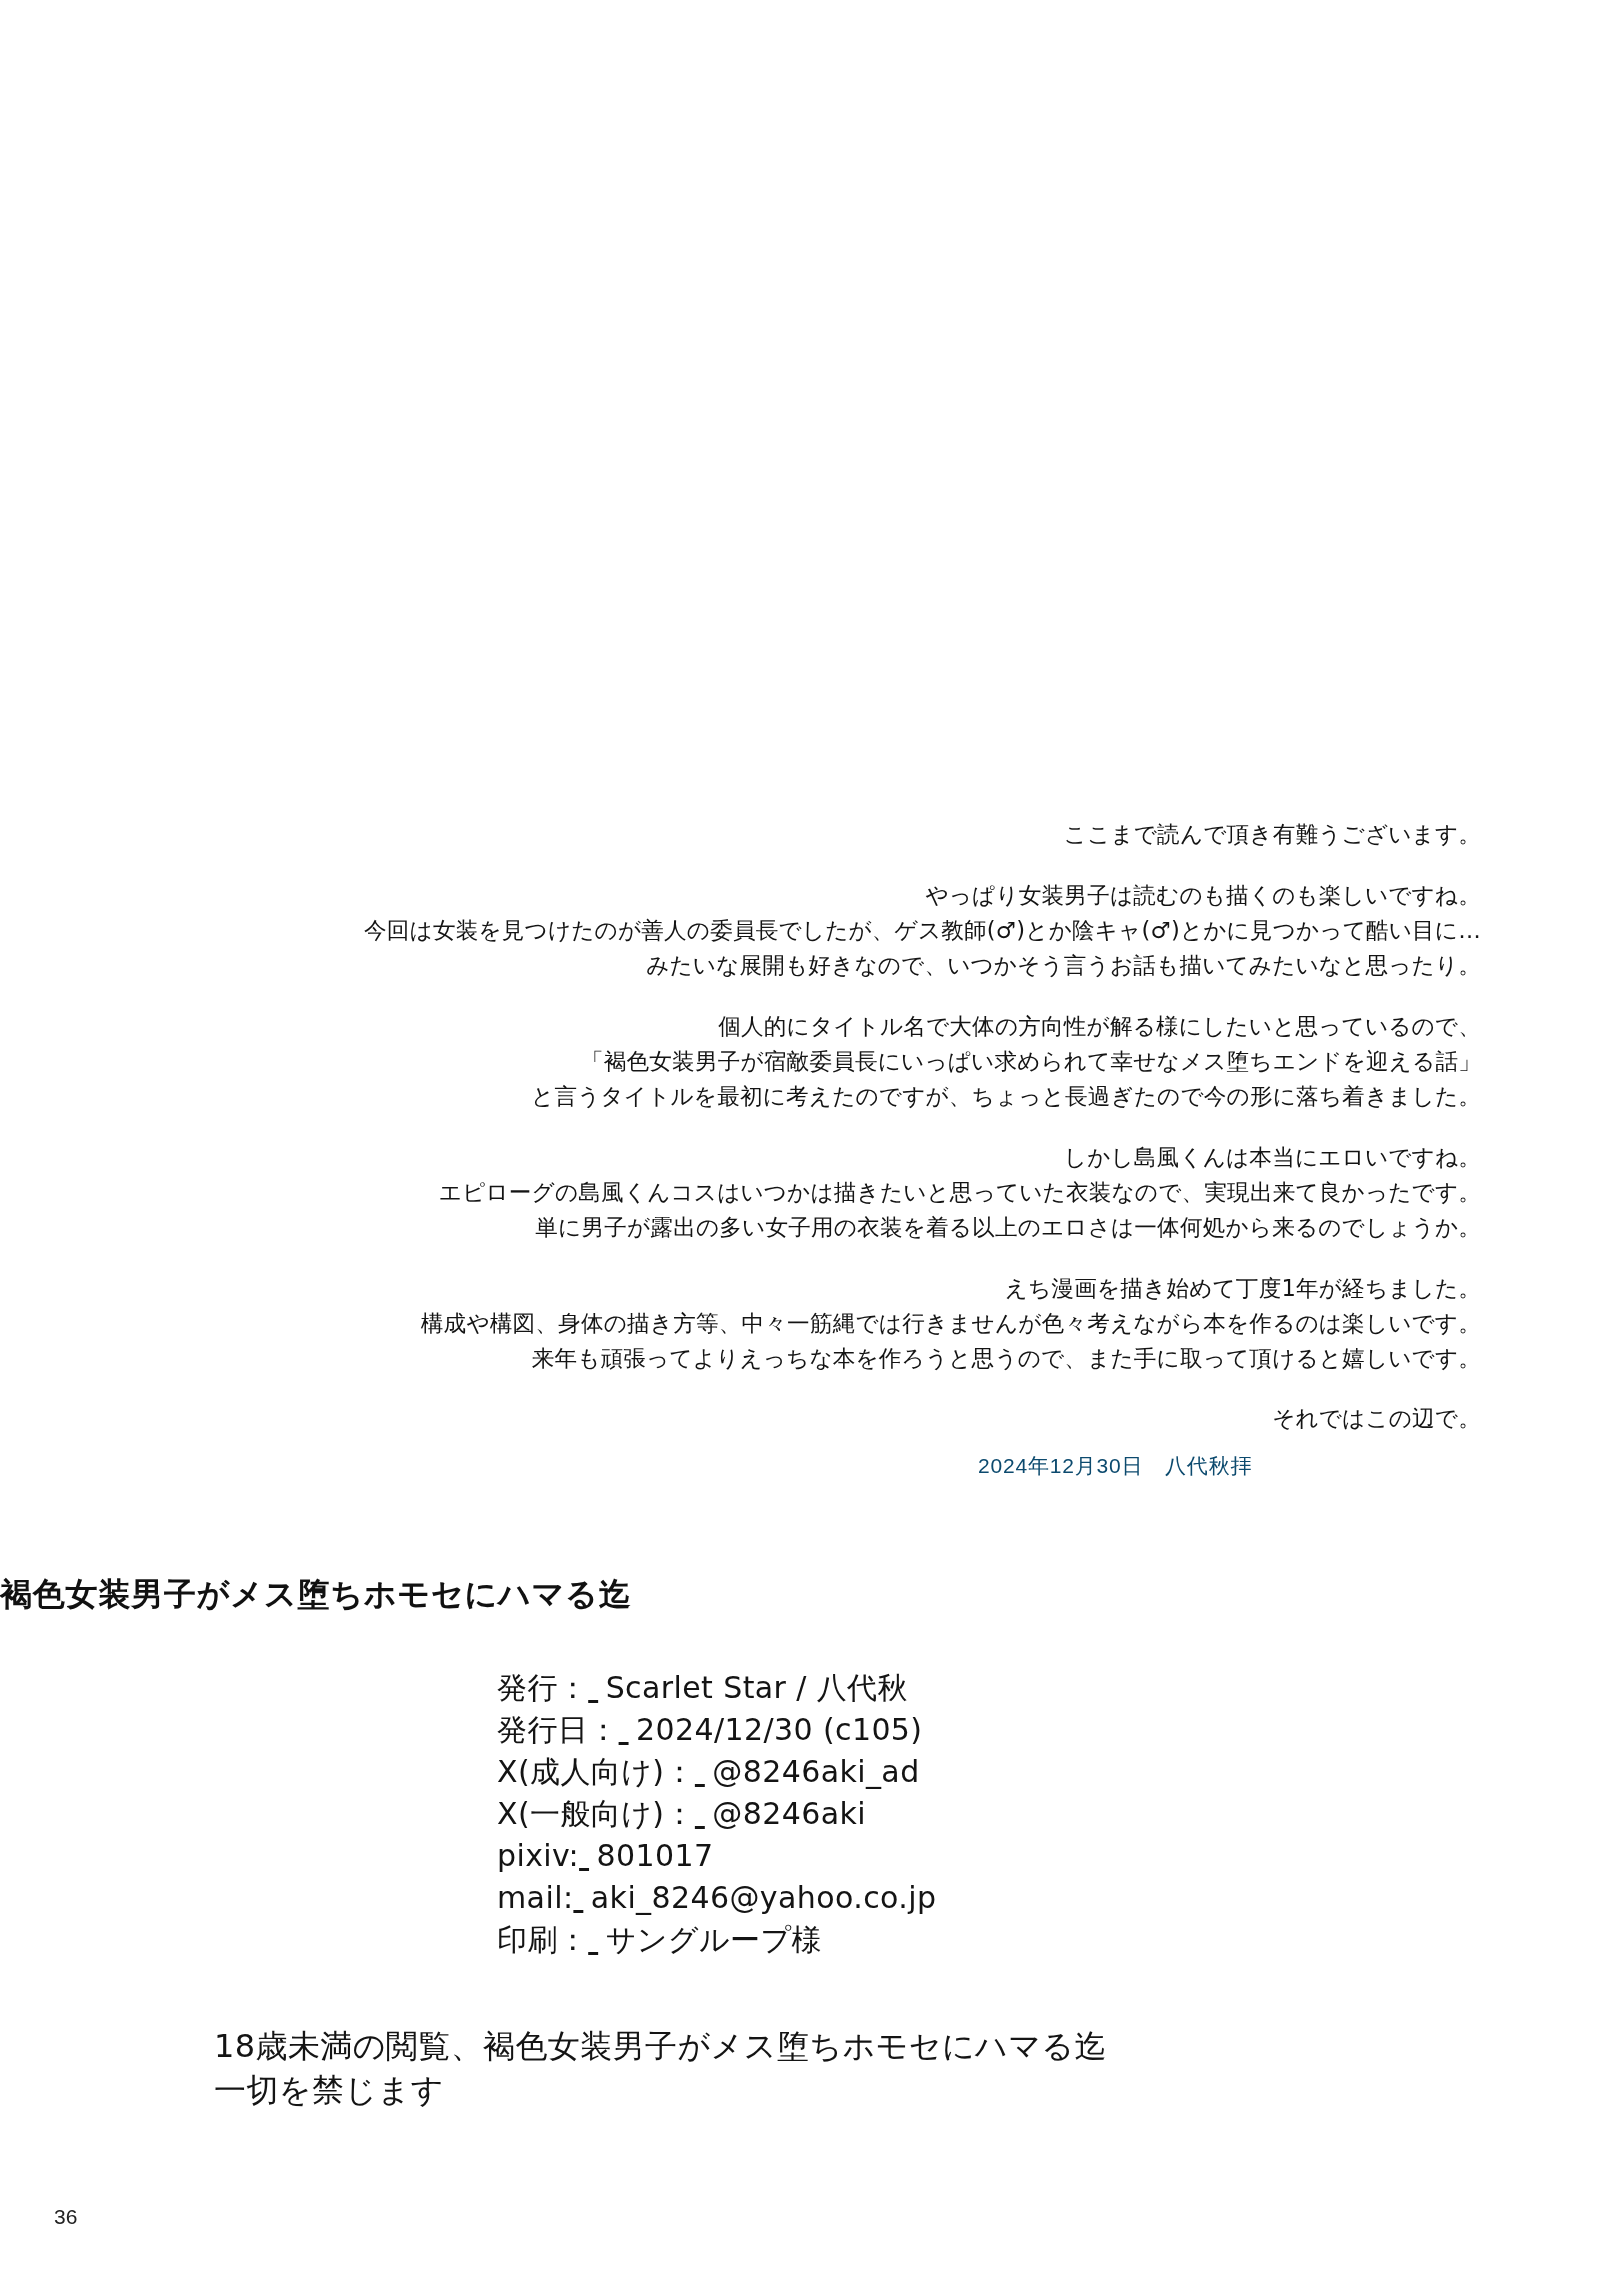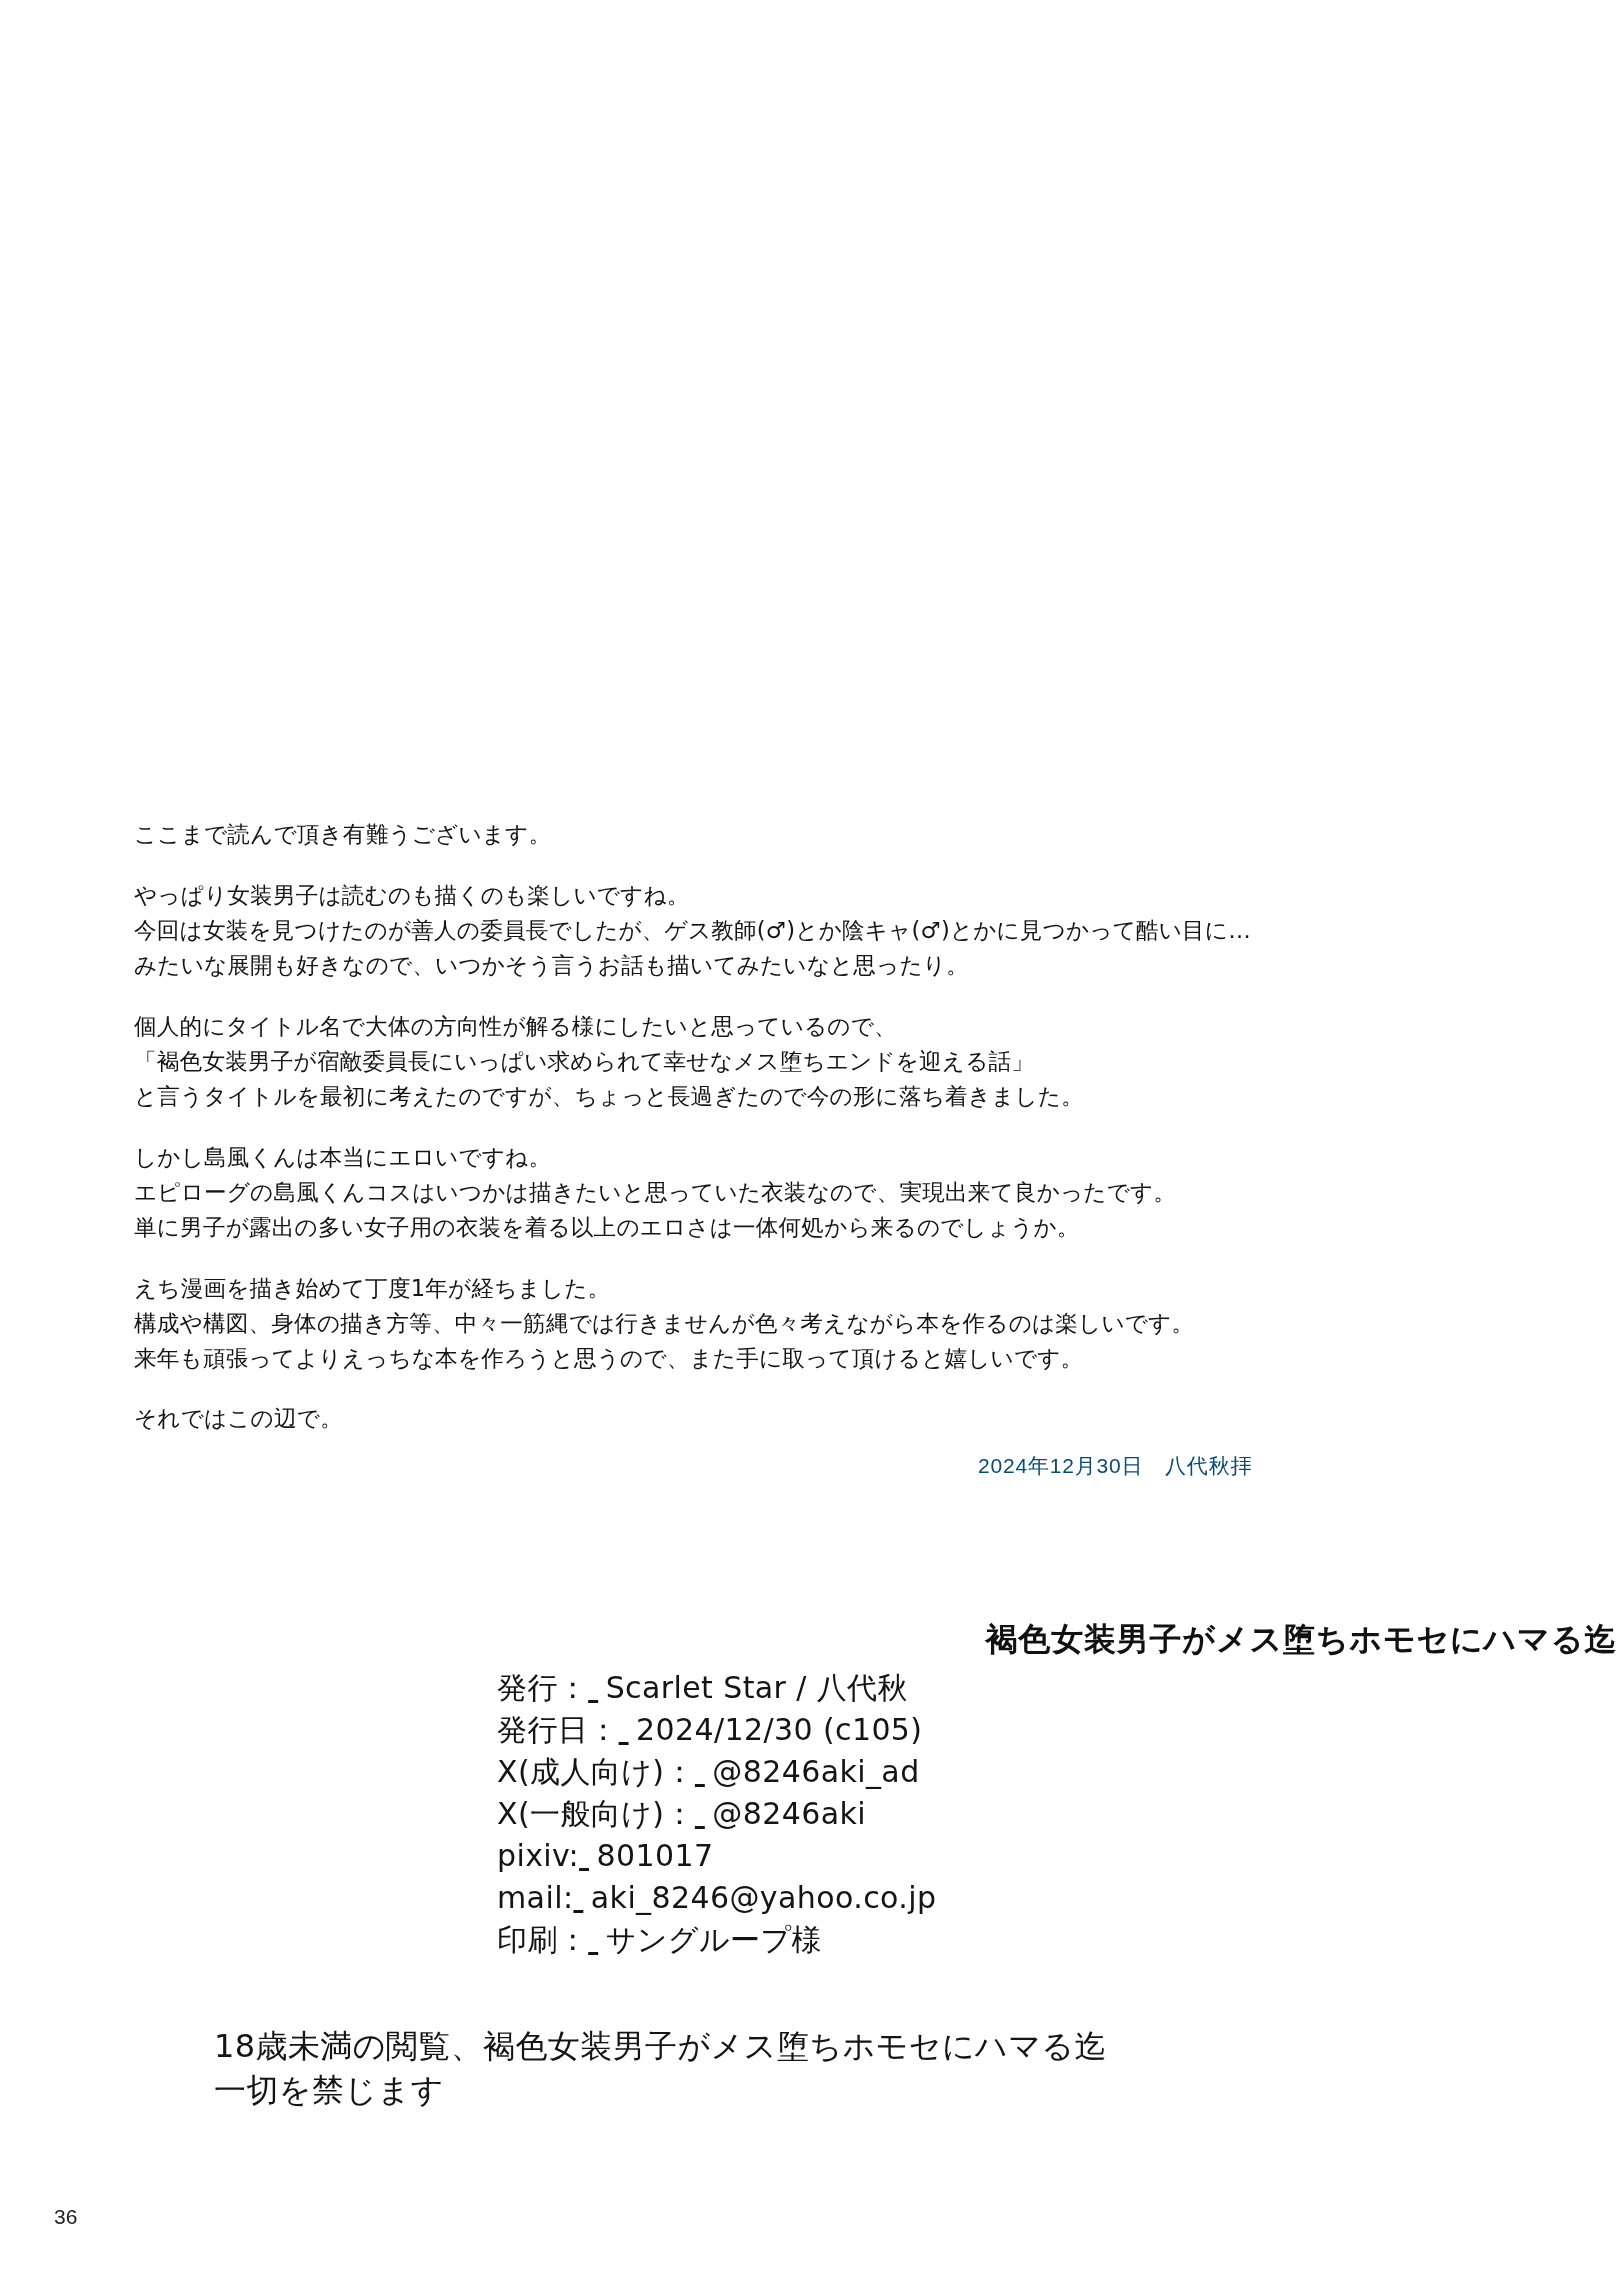--- a/index.html
+++ b/index.html
@@ -20,20 +20,21 @@
     inset: 0;
     background: #ffffff;
   }
 
   
   .afterword {
     position: absolute;
     left: 134px;
     top: 817px;
     width: 1347px;
+    text-align: right;
   }
   .aw-para {
     margin: 0 0 0 0;
     font-family: "DejaVu Sans", "Liberation Sans", sans-serif;
     font-size: 22.6px;
     line-height: 35px;
     letter-spacing: 0.2px;
     color: #141414;
     white-space: nowrap;
   }
@@ -54,27 +55,26 @@
     color: #0c4a6e;
     white-space: nowrap;
   }
 
   
   .colophon-title {
     position: absolute;
     left: 0;
     right: 0;
     top: 1573px;
-    text-align: right;
+    text-align: left;
     font-family: "DejaVu Sans", "Liberation Sans", sans-serif;
     font-weight: bold;
     font-size: 32px;
     letter-spacing: 0.8px;
     color: #111111;
-    margin-top: 45px;
   }
 
   .colophon-list {
     position: absolute;
     left: 497px;
     top: 1667px;
     font-family: "DejaVu Sans", "Liberation Sans", sans-serif;
     font-size: 30px;
     line-height: 42px;
     color: #141414;

